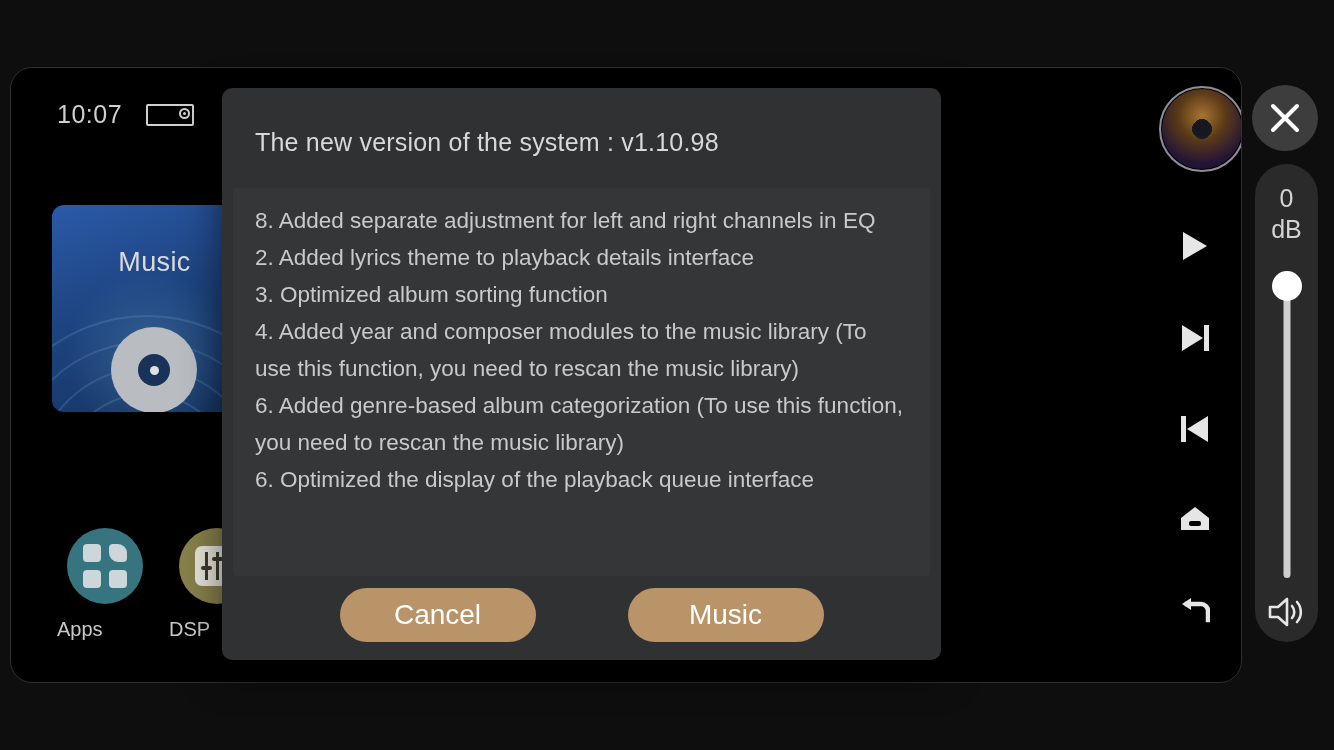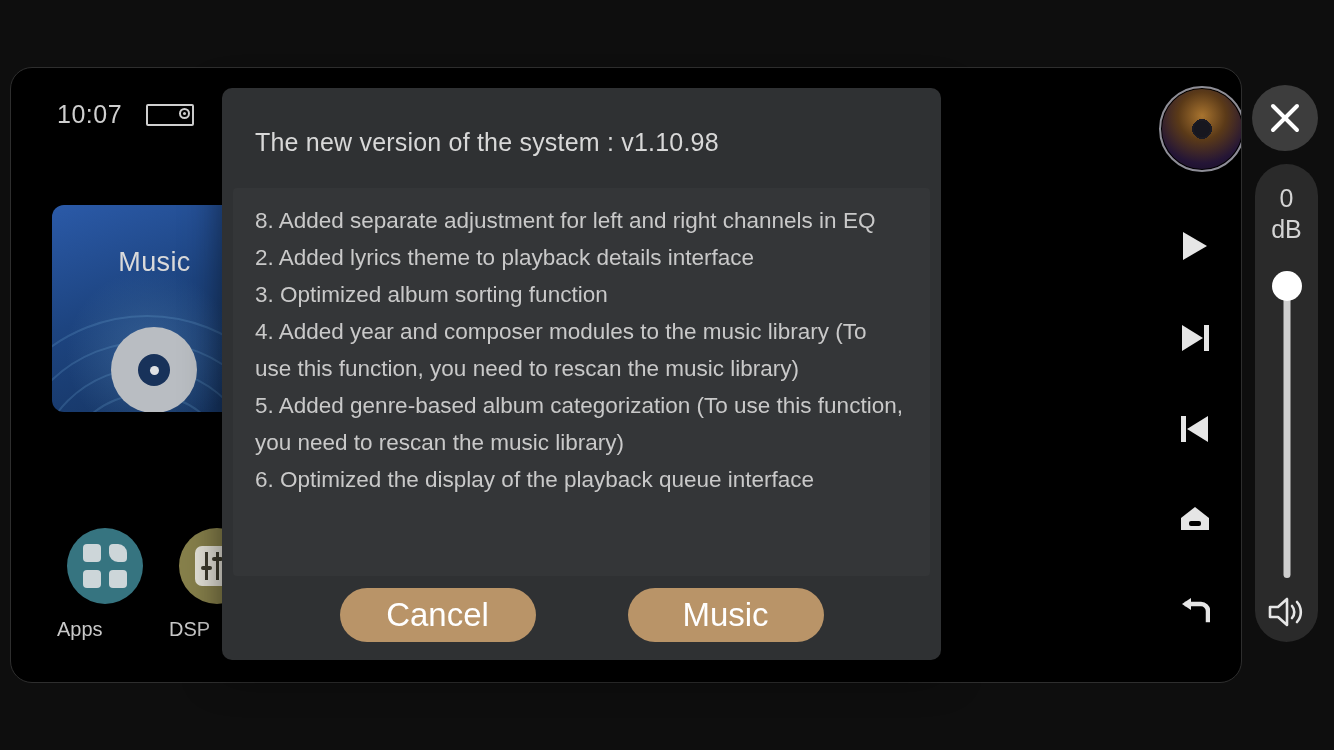--- a/index.html
+++ b/index.html
@@ -148,21 +148,21 @@
     font-size: 22.5px; line-height: 37px; color: #c9c9c9;
     white-space: nowrap;
   }
   .chg-line.wrap { white-space: normal; }
   .dialog-actions {
     flex: 1; display:flex; align-items:center; justify-content:center; gap: 92px;
     padding-bottom: 6px;
   }
   .pill-btn {
     width: 196px; height: 54px; border: none; border-radius: 27px;
-    background: #b99468; color: #ffffff; font-size: 33px;
+    background: #b99468; color: #ffffff; font-size: 28px;
     font-family: "Liberation Sans", sans-serif; cursor: pointer;
   }
 </style>
 </head>
 <body>
 
 <div id="root">
 
   <div class="device-frame">
 
@@ -271,21 +271,21 @@
   </div>
 
   <div class="dialog">
     <div class="dialog-title">The new version of the system :  v1.10.98</div>
     <div class="dialog-body">
       <div class="dialog-body-inner" id="changelog-list">
           <div class="chg-line wrap">8. Added separate adjustment for left and right channels in EQ</div>
           <div class="chg-line wrap">2. Added lyrics theme to playback details interface</div>
           <div class="chg-line wrap">3. Optimized album sorting function</div>
           <div class="chg-line wrap">4. Added year and composer modules to the music library (To use this function, you need to rescan the music library)</div>
-          <div class="chg-line wrap">5. Added genre-based album categorization (To use this function, you need to rescan the music library)</div>
+          <div class="chg-line wrap">6. Added genre-based album categorization (To use this function, you need to rescan the music library)</div>
           <div class="chg-line wrap">6. Optimized the display of the playback queue interface</div>
         </div>
     </div>
     <div class="dialog-actions">
       <button class="pill-btn">Cancel</button>
       <button class="pill-btn">Music</button>
     </div>
   </div>
 
 </div>

